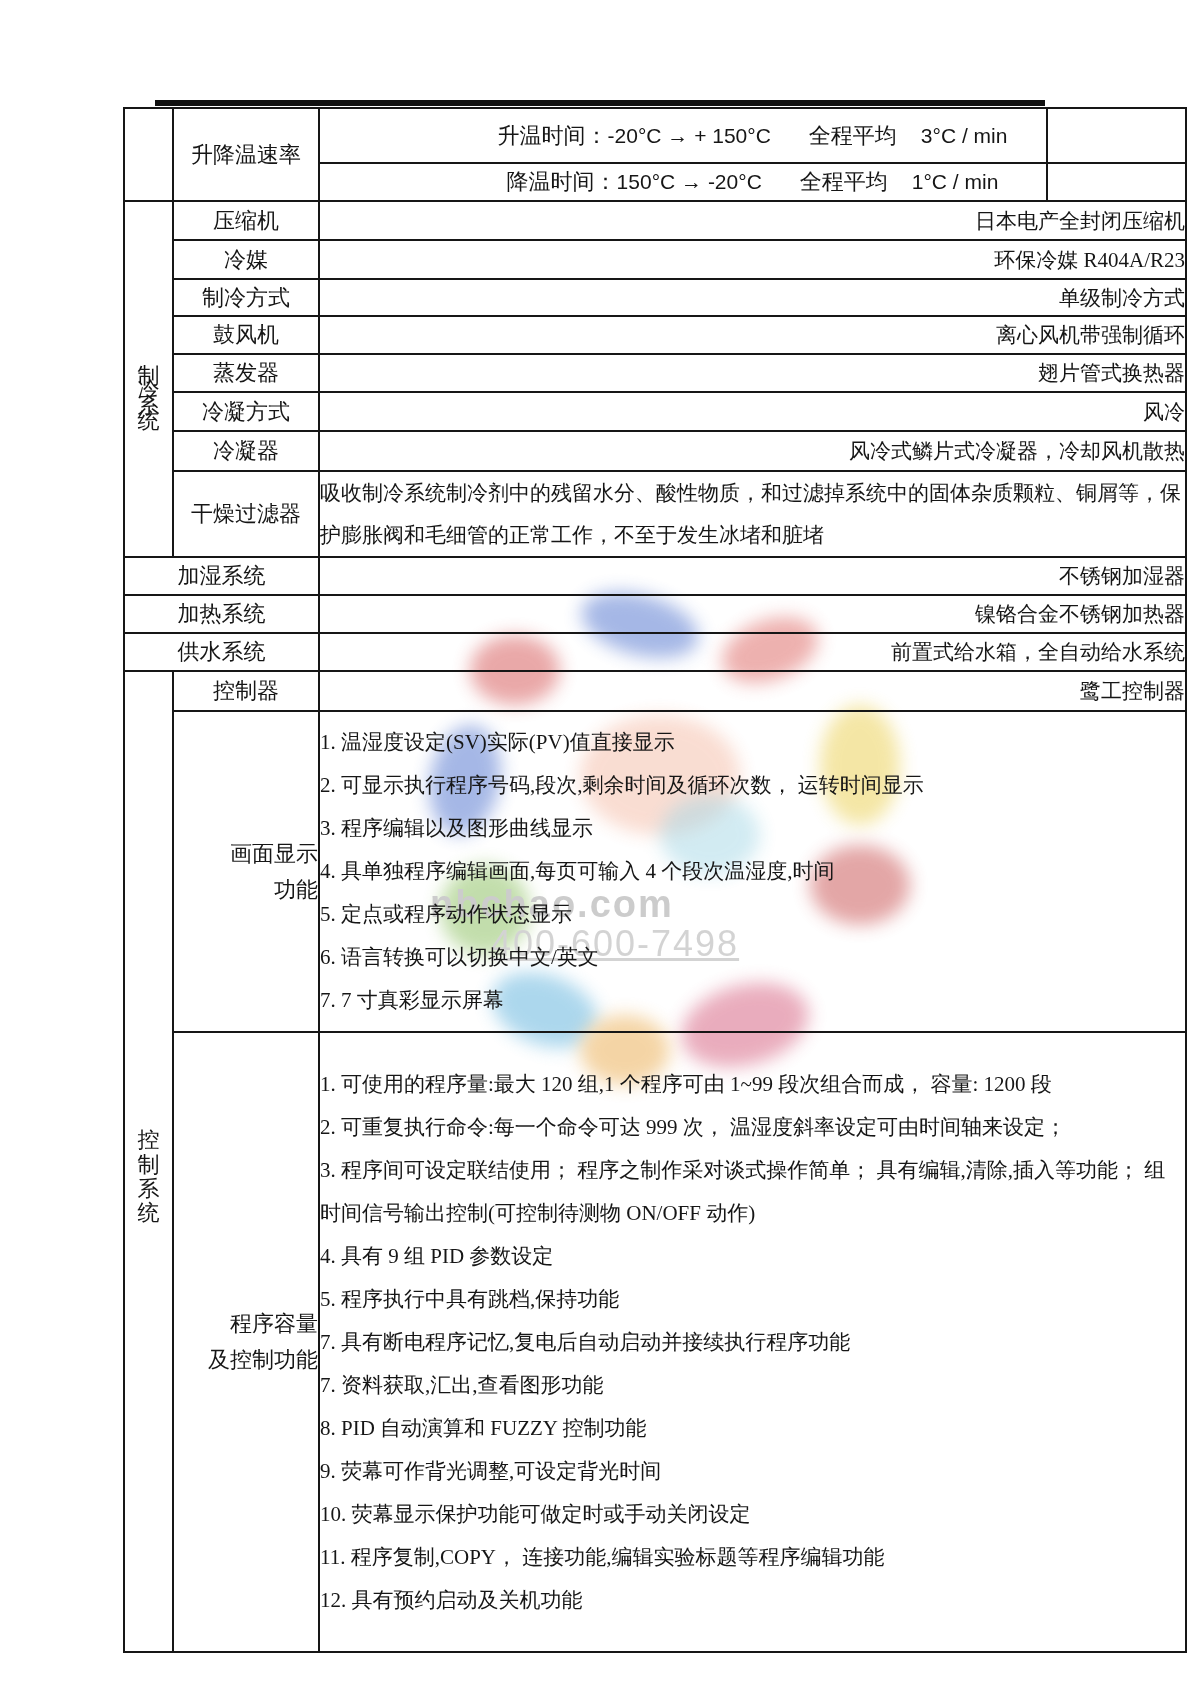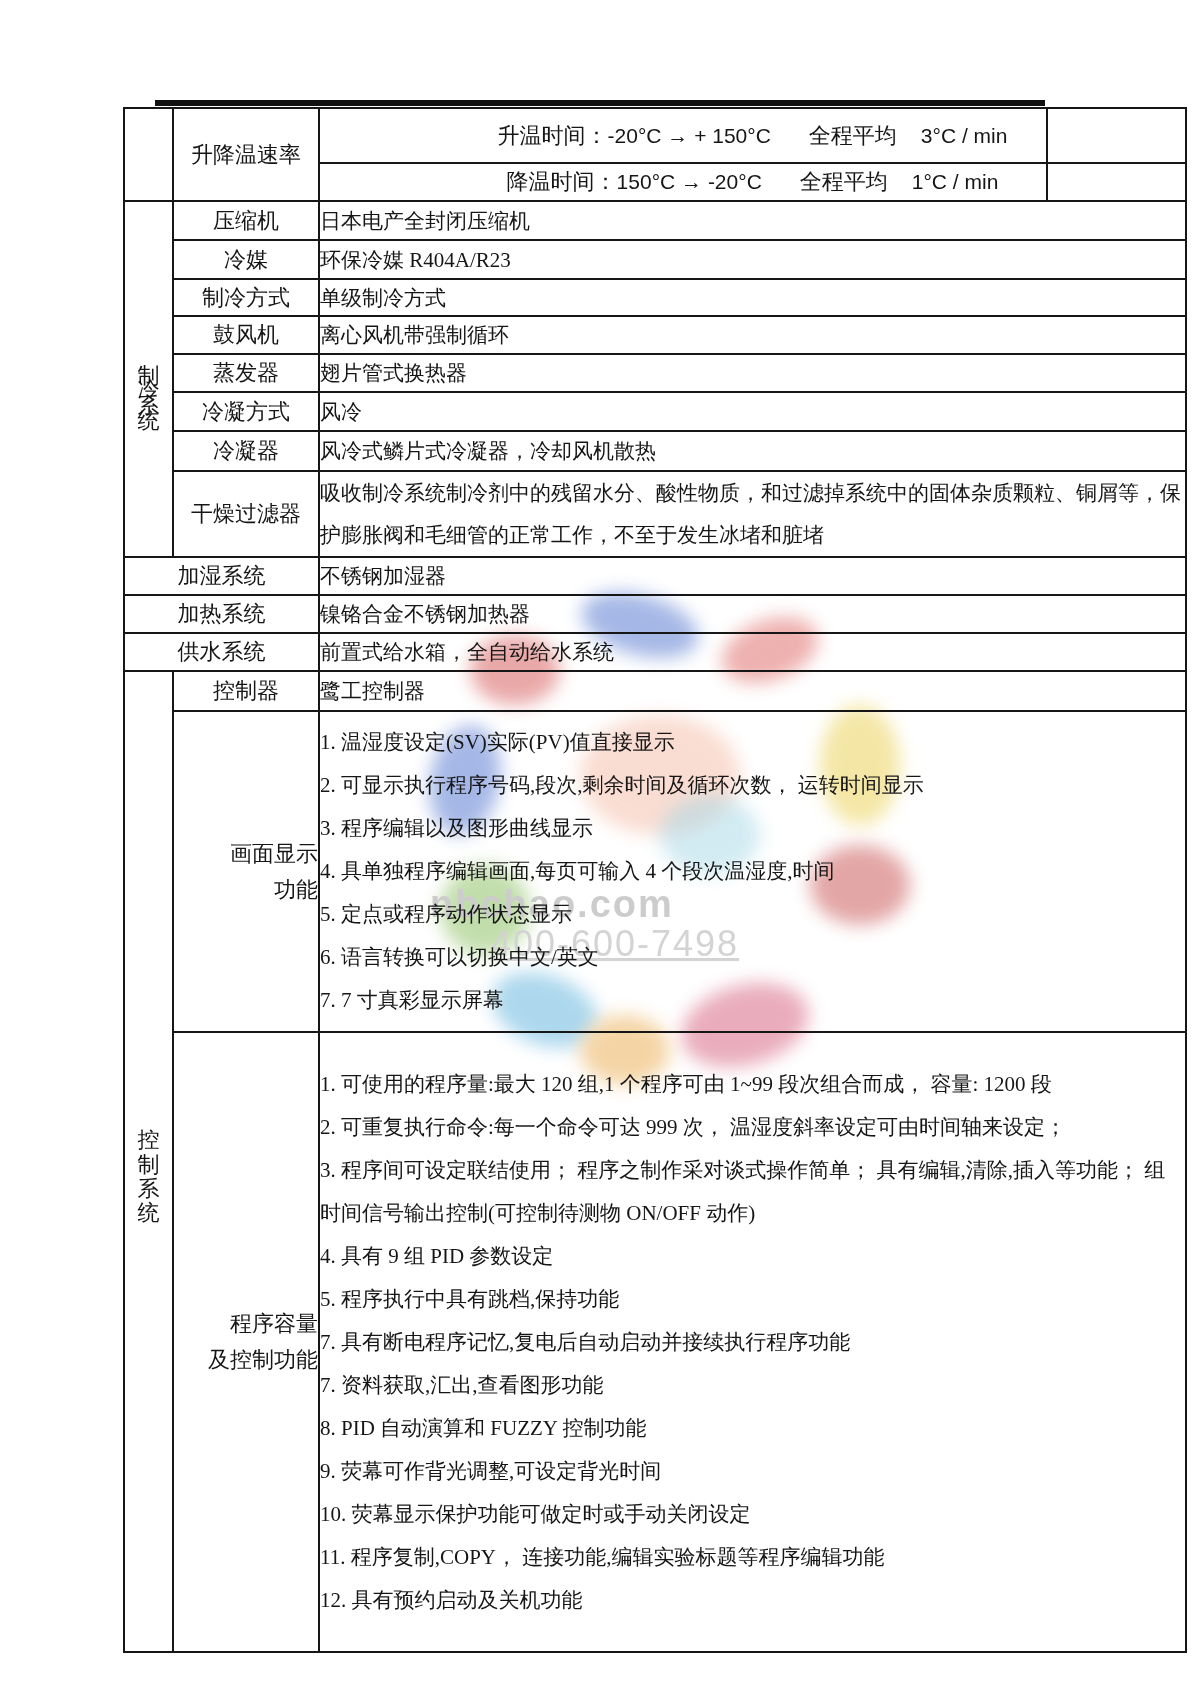--- a/index.html
+++ b/index.html
@@ -37,21 +37,21 @@
   
   .thick-rule { position:absolute; left:155px; top:100px; width:890px; height:6px;
       background:#111; z-index:3; }
   
   table.doc { position:absolute; left:123px; top:107px; width:1062px; z-index:2;
       border-collapse:collapse; table-layout:fixed; background:transparent; }
   table.doc td { border:2px solid #161616; padding:0; vertical-align:middle;
       background:transparent; overflow:hidden; }
   .lbl  { text-align:center; font-size:22px; }
   .lbl2 div { line-height:36px; text-align:right; font-size:22px; }
-  .val  { text-align:left; font-size:21px; }
+  .val  { text-align:right; font-size:21px; }
   .val-left { text-align:left; font-size:21px; line-height:42px; padding:0 5px; }
   .list-cell { vertical-align:top; padding:13px 4px 0 5px; }
   .li { font-size:21px; line-height:43px; }
   .vtext { writing-mode:vertical-lr; text-orientation:upright; display:inline-block;
       font-size:22px; }
   .vt-refrig { letter-spacing:15px; }
   .vt-ctrl   { letter-spacing:24px; }
   .rate-cell { position:relative; text-align:center; padding-right:139px; font-size:22px; }
   .rate-divider { position:absolute; right:137px; top:0; bottom:0; width:2px;
       background:#161616; }

